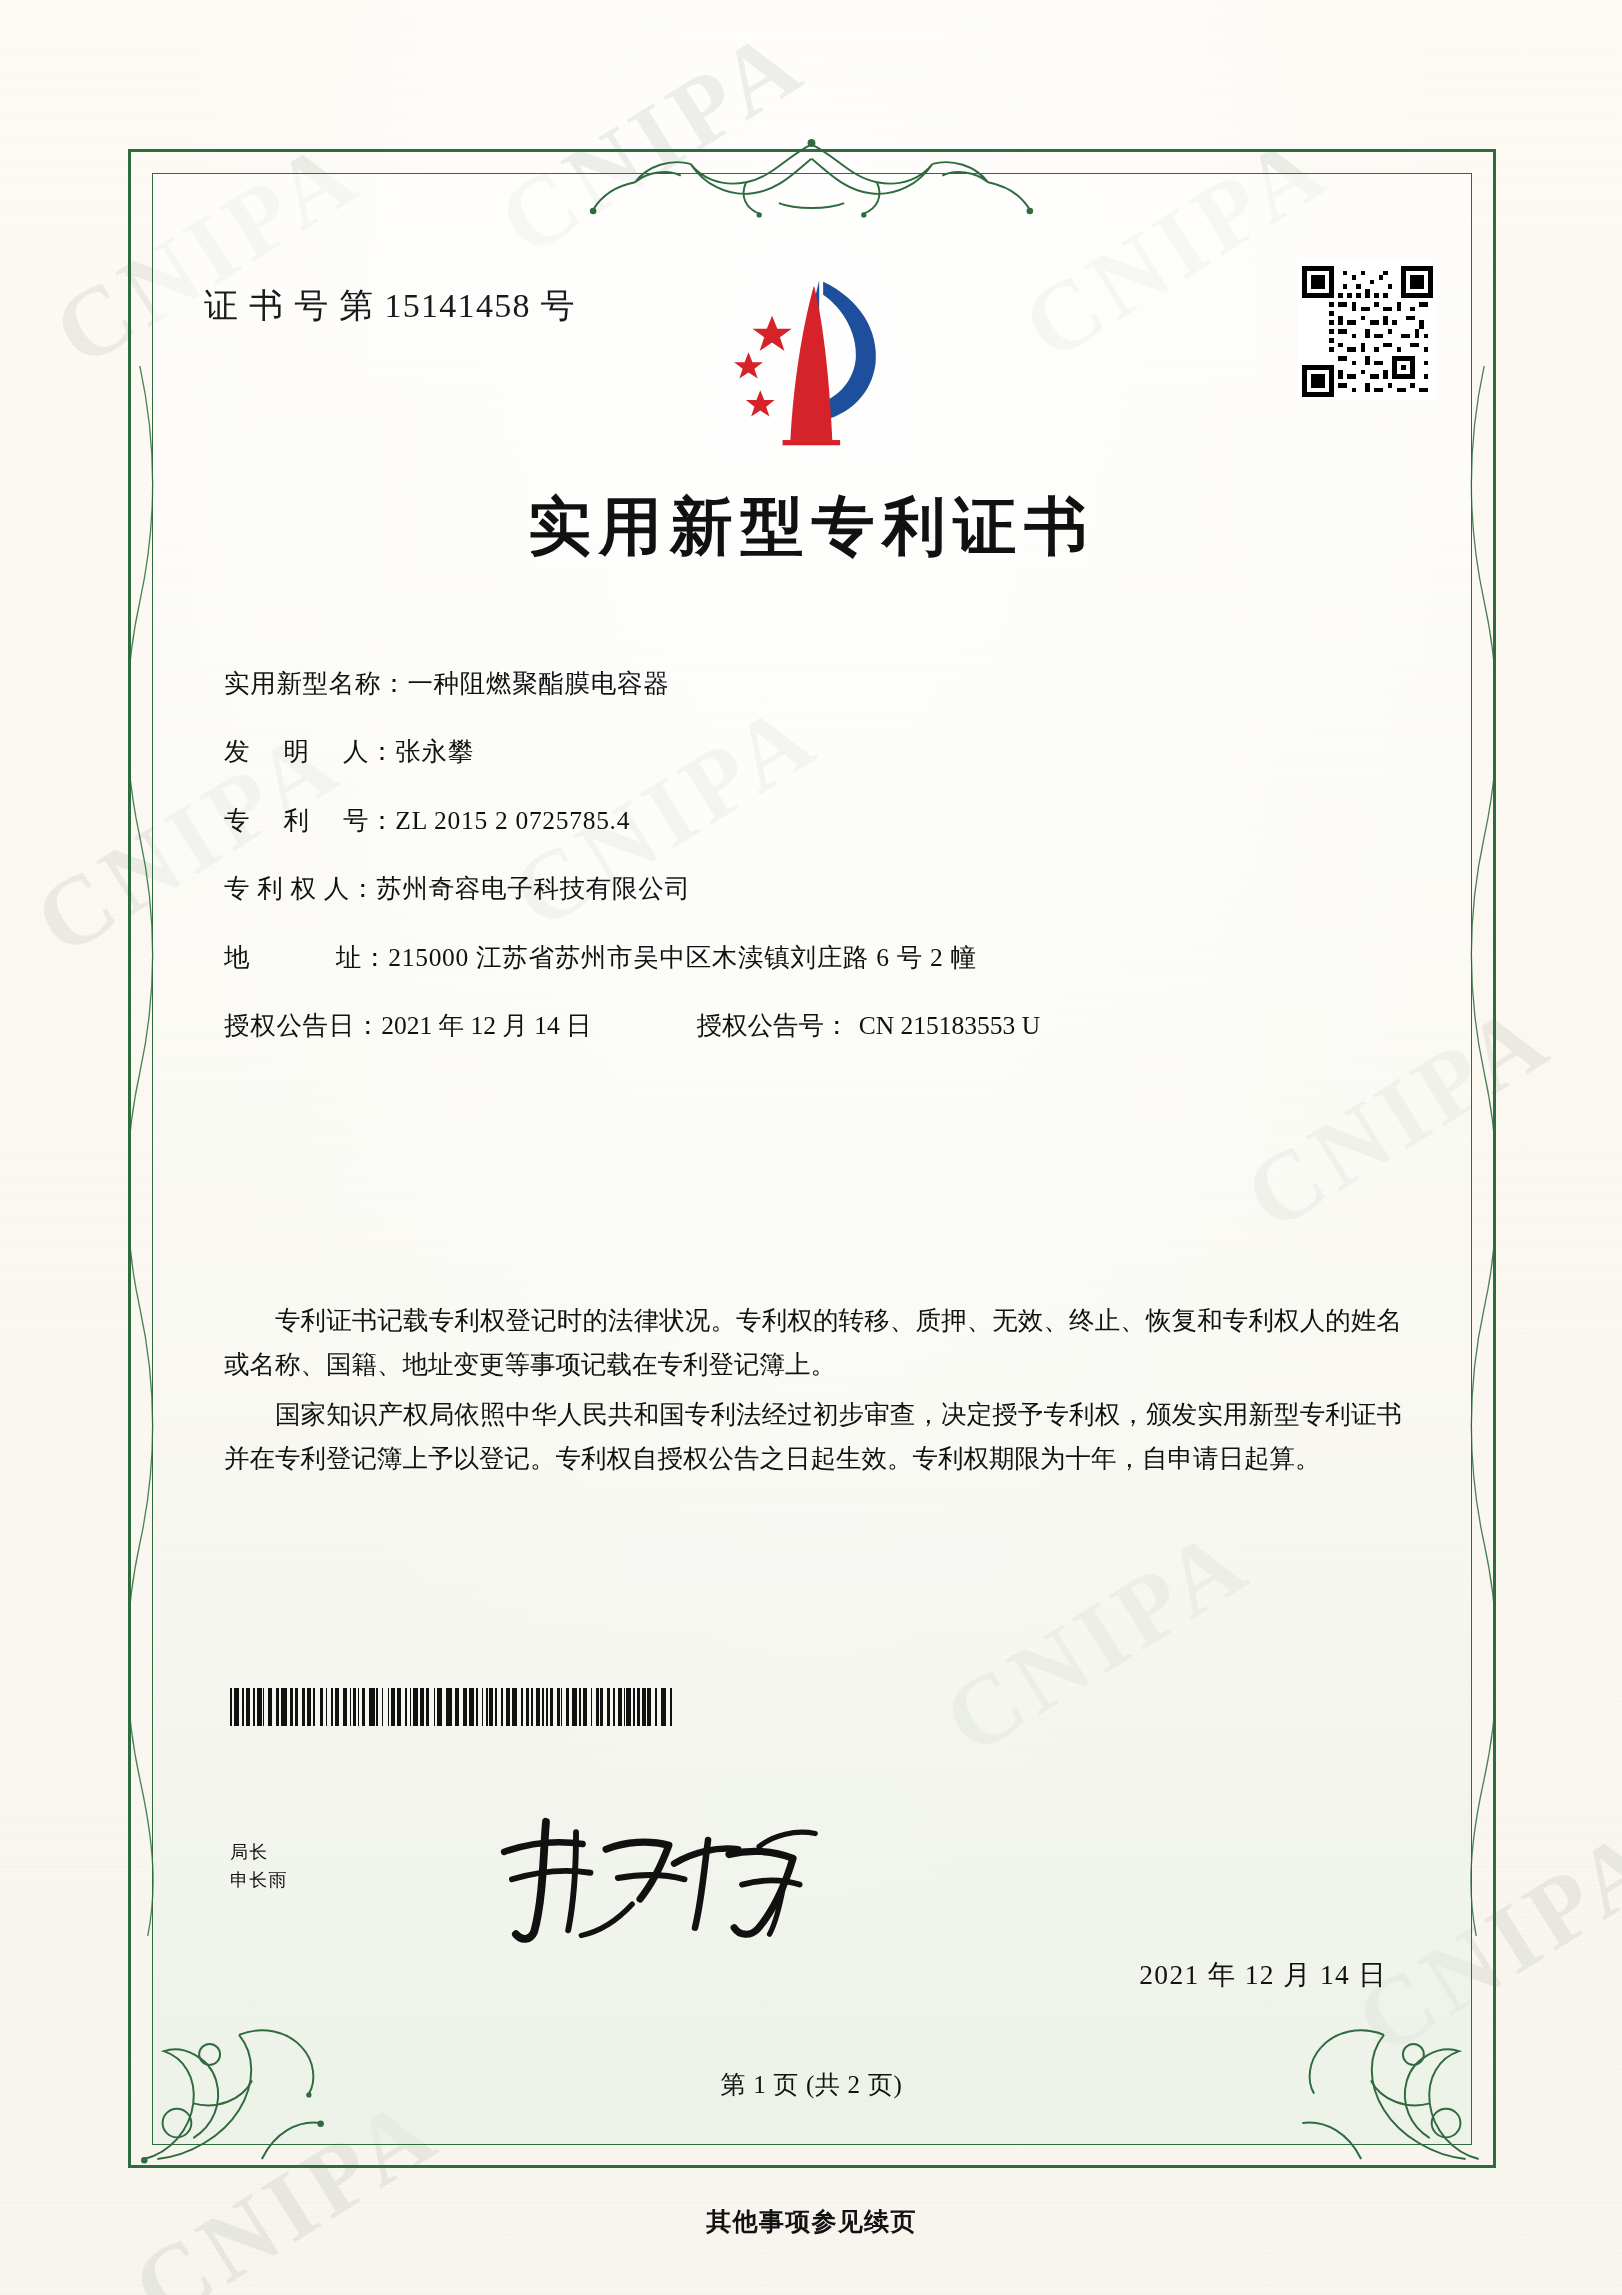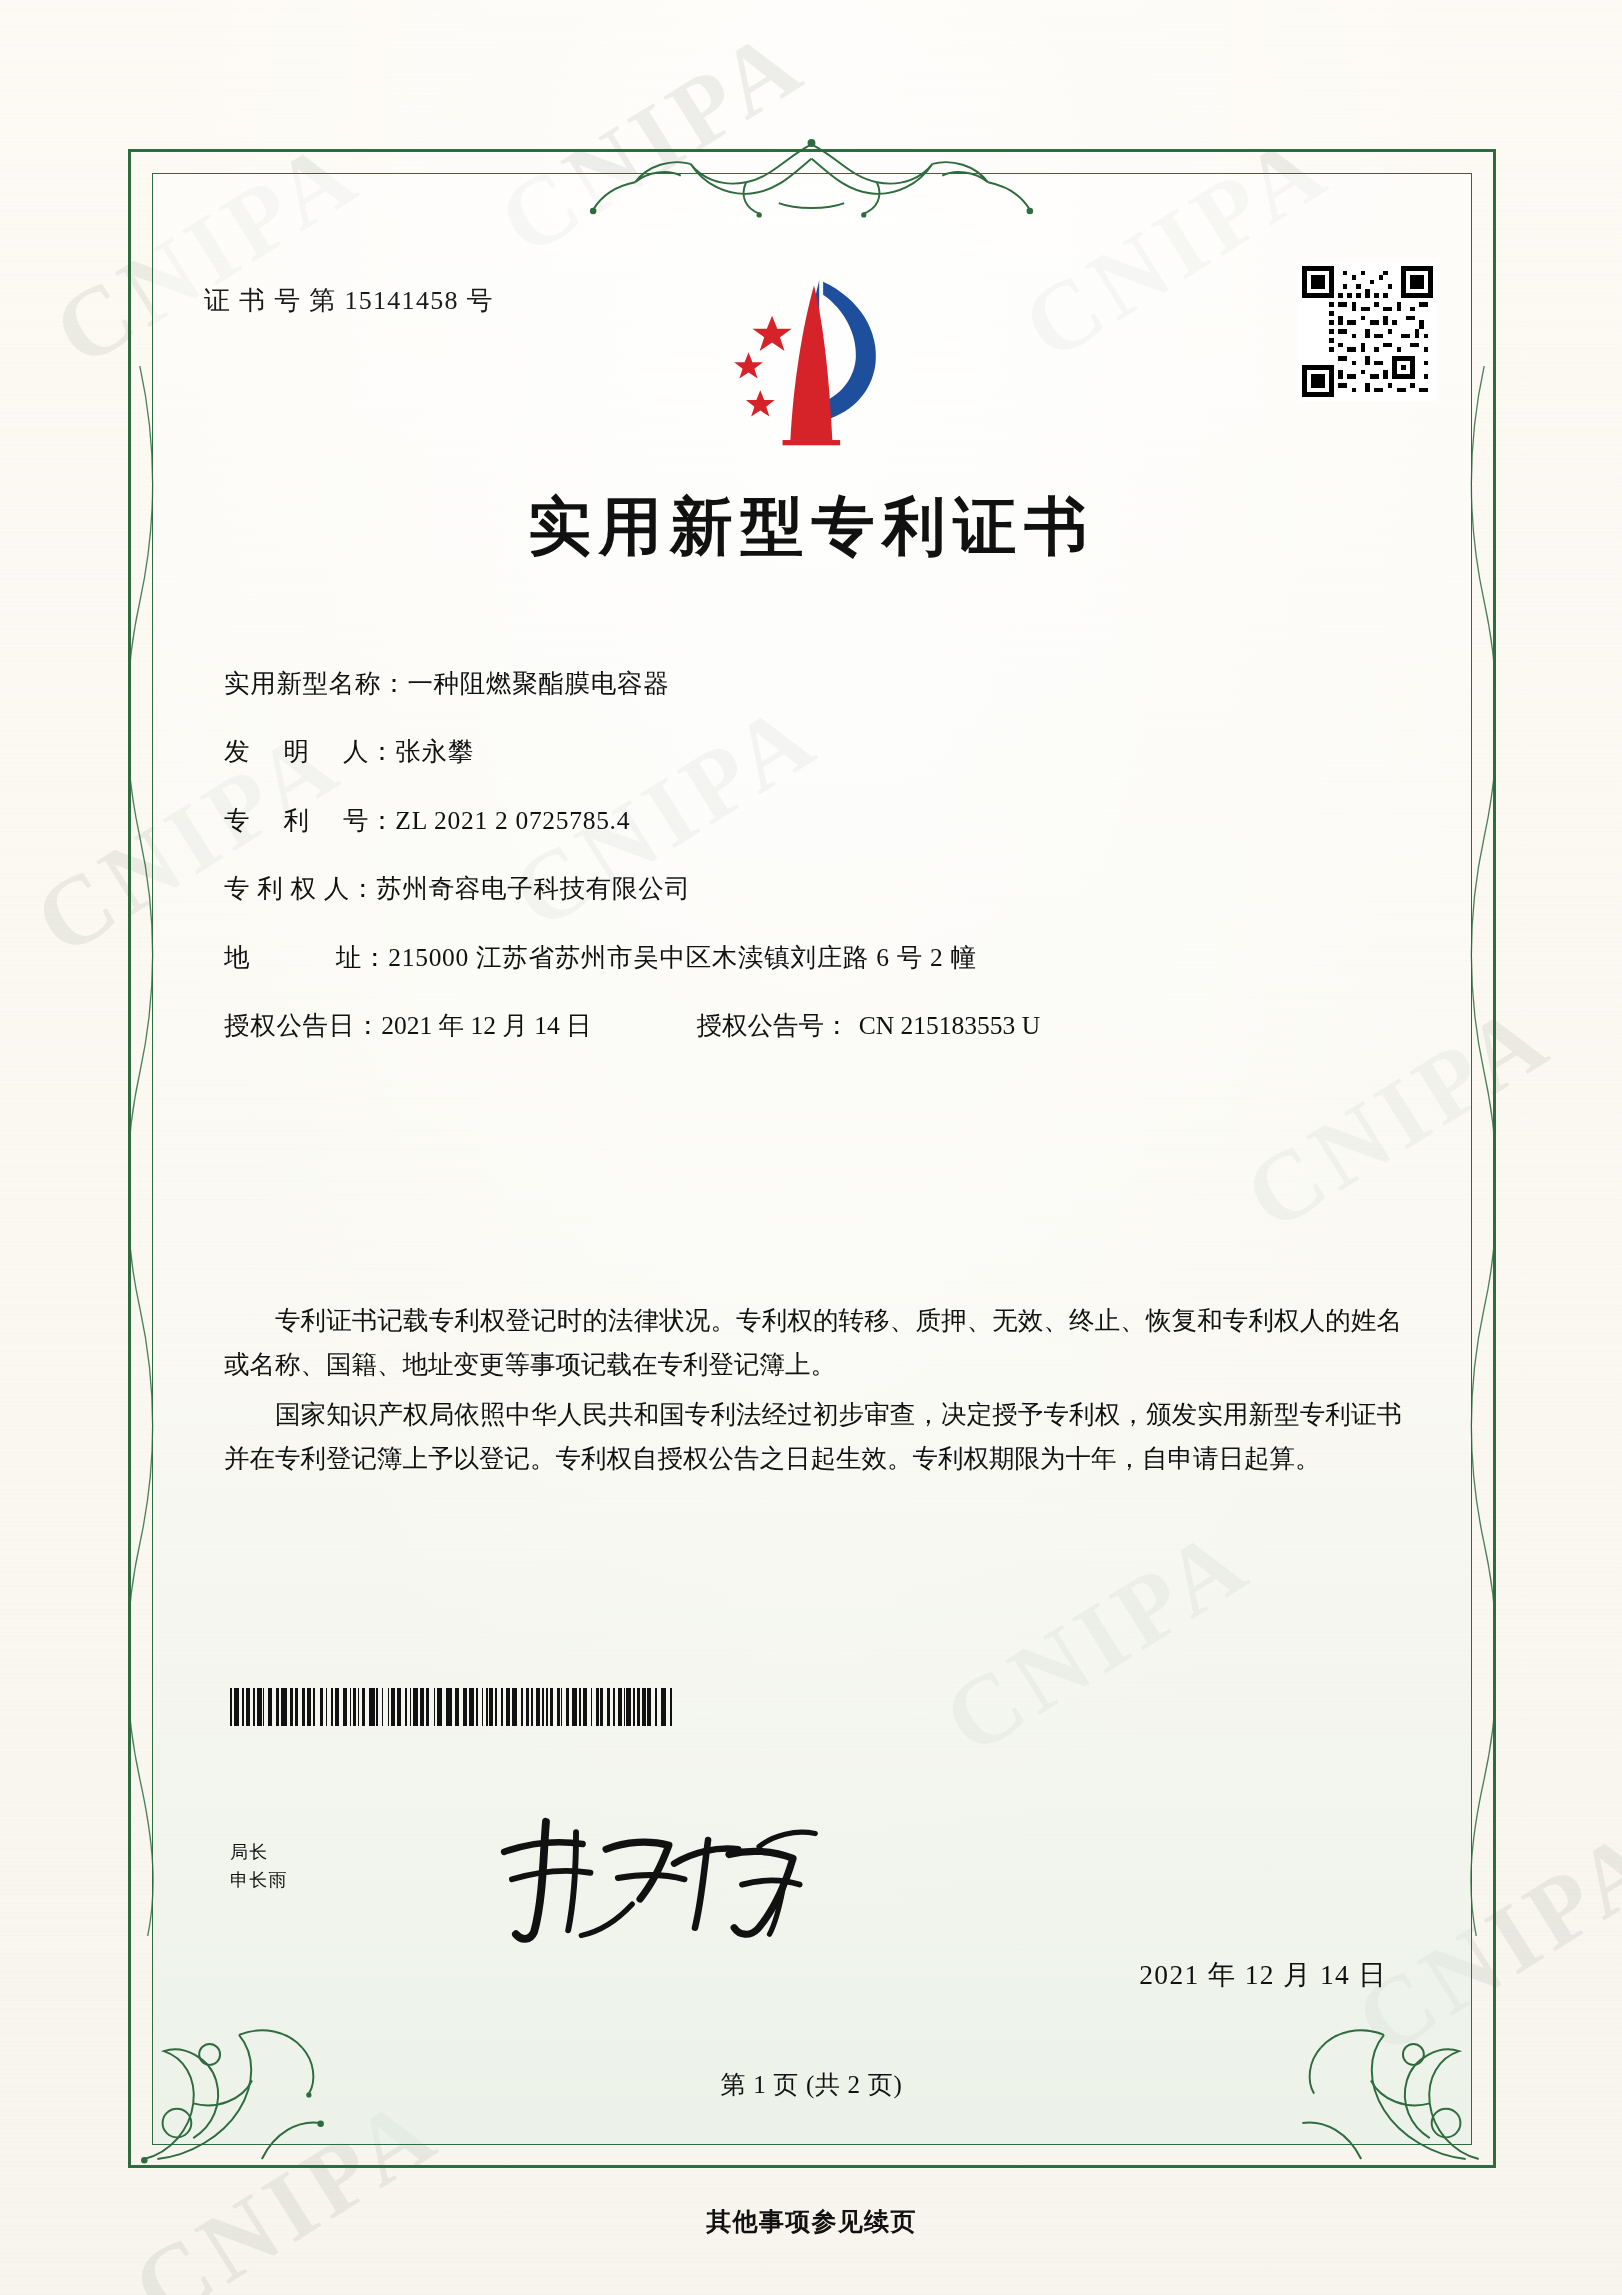--- a/index.html
+++ b/index.html
@@ -73,21 +73,21 @@
   .ornament {
     position: absolute;
     pointer-events: none;
   }
 
   
   .cert-no {
     position: absolute;
     left: 204px;
     top: 283px;
-    font-size: 26px;
+    font-size: 34px;
     color: #1a1a1a;
     letter-spacing: 1.3px;
     font-family: "Liberation Serif", serif;
   }
   .qr {
     position: absolute;
     right: 186px;
     top: 262px;
     width: 139px;
     height: 139px;
@@ -442,21 +442,21 @@
     <div class="field-row">
       <span class="field-label">实用新型名称：</span>
       <span class="field-value">一种阻燃聚酯膜电容器</span>
     </div>
     <div class="field-row">
       <span class="field-label">发　 明 　人：</span>
       <span class="field-value">张永攀</span>
     </div>
     <div class="field-row">
       <span class="field-label">专　 利 　号：</span>
-      <span class="field-value">ZL 2021 2 0725785.4</span>
+      <span class="field-value">ZL 2015 2 0725785.4</span>
     </div>
     <div class="field-row">
       <span class="field-label">专 利 权 人：</span>
       <span class="field-value">苏州奇容电子科技有限公司</span>
     </div>
     <div class="field-row">
       <span class="field-label">地　　　 址：</span>
       <span class="field-value">215000 江苏省苏州市吴中区木渎镇刘庄路 6 号 2 幢</span>
     </div>
     <div class="field-row two-col">

